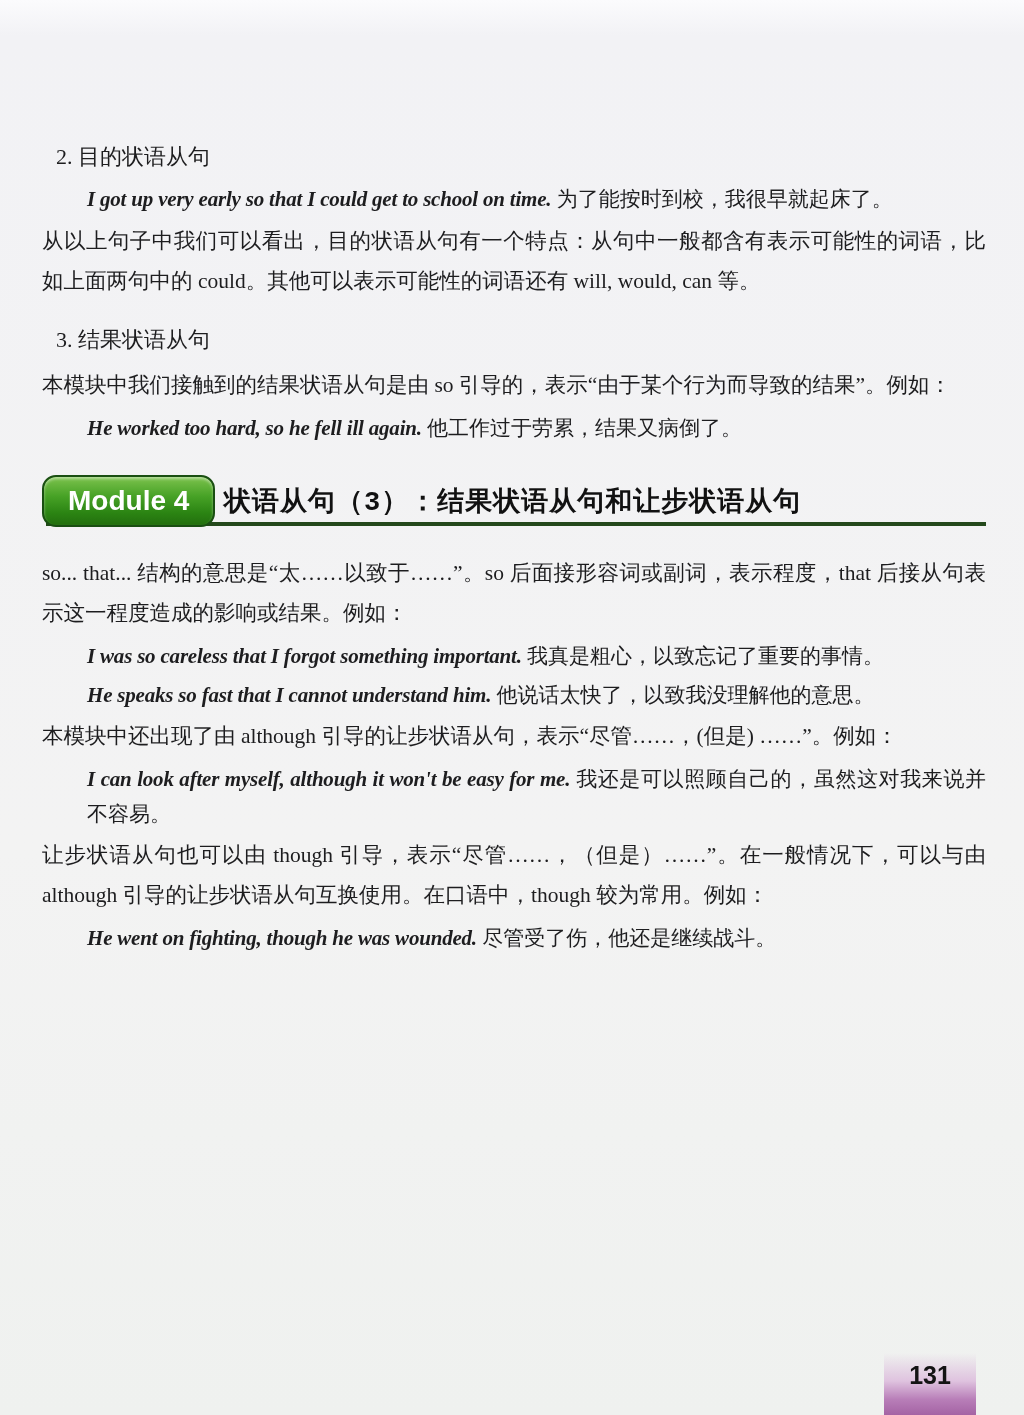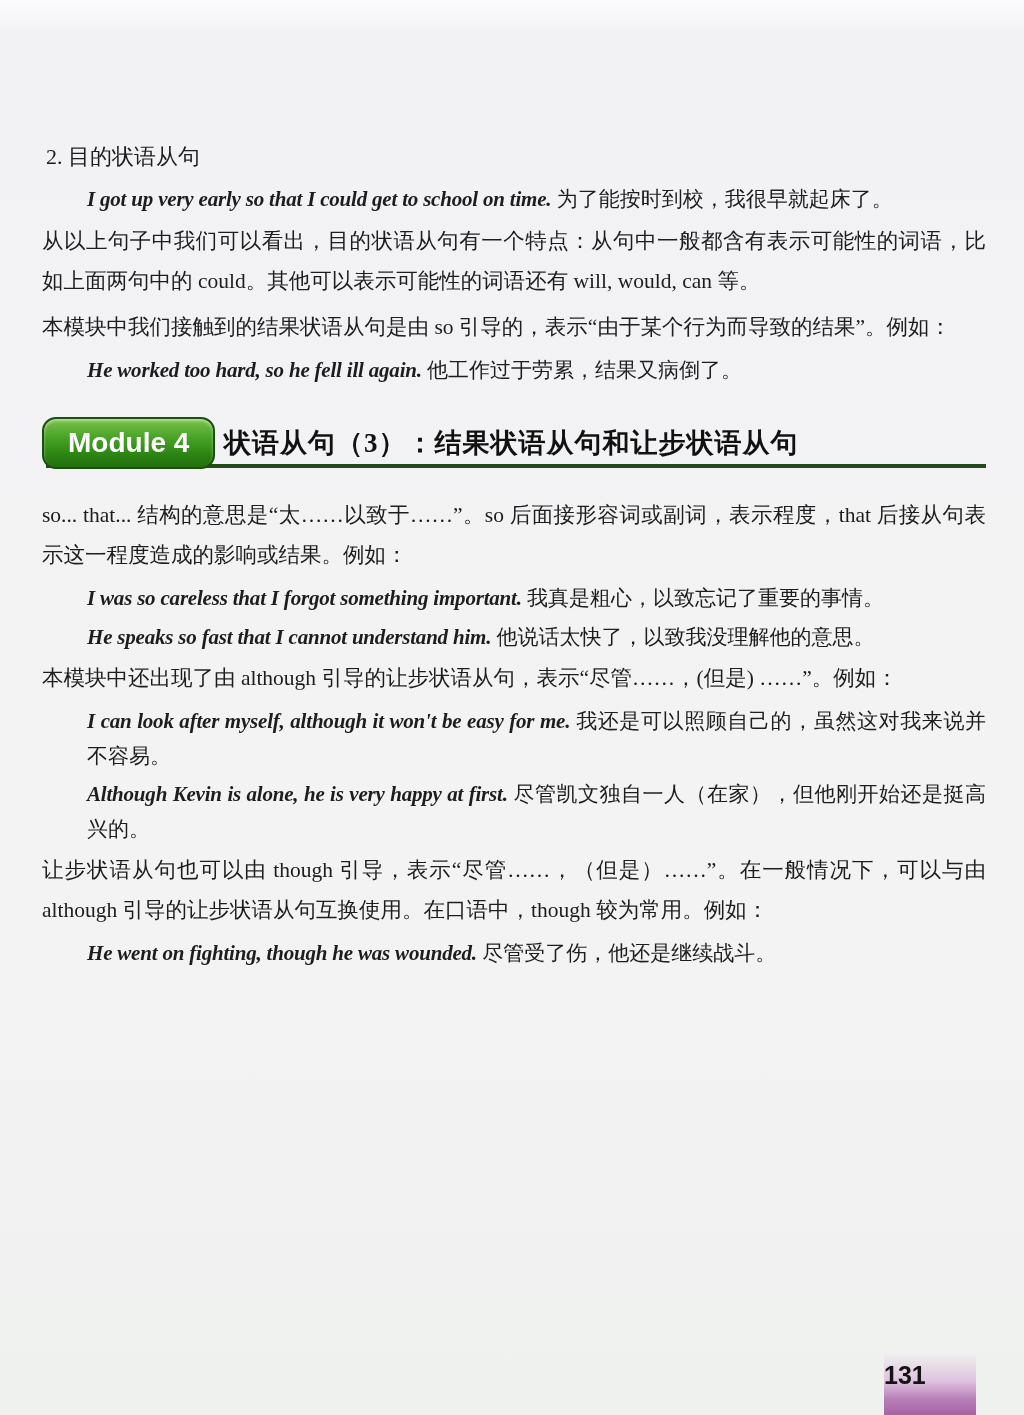--- a/index.html
+++ b/index.html
@@ -17,21 +17,21 @@
     background: linear-gradient(180deg, #fbfbfd 0%, #f2f2f5 2.5%, #f3f3f3 60%, #eff1ef 100%);
   }
   .content {
     position: absolute;
     left: 42px; top: 142px; width: 944px;
   }
   .hd {
     font-size: 22px;
     font-weight: 500;
     line-height: 30px;
-    margin: 24px 0 10px 4px;
+    margin: 24px 0 10px 14px;
   }
   .hd.first { margin-top: 0; }
   .para {
     font-size: 21.5px;
     line-height: 40px;
     text-align: justify;
     margin: 0 0 6px 0;
   }
   .example {
     margin: 2px 0 4px 45px;
@@ -70,34 +70,34 @@
     border-radius: 14px;
     box-shadow: inset 0 2px 3px rgba(255,255,255,0.45);
     color: #ffffff;
     font-family: "Liberation Sans", "DejaVu Sans", sans-serif;
     font-weight: bold;
     font-size: 28px;
   }
   .module-title {
     position: absolute;
     left: 182px; top: 8px;
-    font-family: Liberation Serif, serif;
+    font-family: Liberation Mono, monospace;
     font-weight: bold;
     font-size: 27px;
     letter-spacing: 1px;
     color: #111111;
     white-space: nowrap;
   }
   .pagenum {
     position: absolute;
     right: 48px; bottom: 0;
     width: 92px; height: 62px;
     background: linear-gradient(180deg, rgba(243,243,245,0) 0%, #dfc3df 45%, #b87eb8 75%, #a463a4 100%);
     display: flex;
-    justify-content: flex-start;
+    justify-content: center;
     align-items: flex-start;
     padding-top: 8px;
     font-family: "Liberation Sans", "DejaVu Sans", sans-serif;
     font-weight: bold;
     font-size: 25px;
     color: #141414;
   }
 </style>
 </head>
 <body>
@@ -109,20 +109,21 @@
 
 
 
     <div class="example">
       <span class="en">I got up very early so that I could get to school on time.</span>
       <span class="zh">为了能按时到校，我很早就起床了。</span>
     </div>
 
     <div class="para">从以上句子中我们可以看出，目的状语从句有一个特点：从句中一般都含有表示可能性的词语，比如上面两句中的 could。其他可以表示可能性的词语还有 will, would, can 等。</div>
 
+    <div class="hd">3. 结果状语从句</div>
 
     <div class="para">本模块中我们接触到的结果状语从句是由 so 引导的，表示“由于某个行为而导致的结果”。例如：</div>
 
     <div class="example">
       <span class="en">He worked too hard, so he fell ill again.</span>
       <span class="zh">他工作过于劳累，结果又病倒了。</span>
     </div>
 
     <div class="module-header">
       <div class="module-rule"></div>
@@ -147,24 +148,20 @@
     </div>
 
 
     <div class="para">本模块中还出现了由 although 引导的让步状语从句，表示“尽管……，(但是) ……”。例如：</div>
 
     <div class="example">
       <span class="en">I can look after myself, although it won't be easy for me.</span>
       <span class="zh">我还是可以照顾自己的，虽然这对我来说并不容易。</span>
     </div>
 
-    <div class="example">
-      <span class="en">Although Kevin is alone, he is very happy at first.</span>
-      <span class="zh">尽管凯文独自一人（在家），但他刚开始还是挺高兴的。</span>
-    </div>
 
     <div class="para">让步状语从句也可以由 though 引导，表示“尽管……，（但是）……”。在一般情况下，可以与由 although 引导的让步状语从句互换使用。在口语中，though 较为常用。例如：</div>
 
     <div class="example">
       <span class="en">He went on fighting, though he was wounded.</span>
       <span class="zh">尽管受了伤，他还是继续战斗。</span>
     </div>
 
   </div>
 

